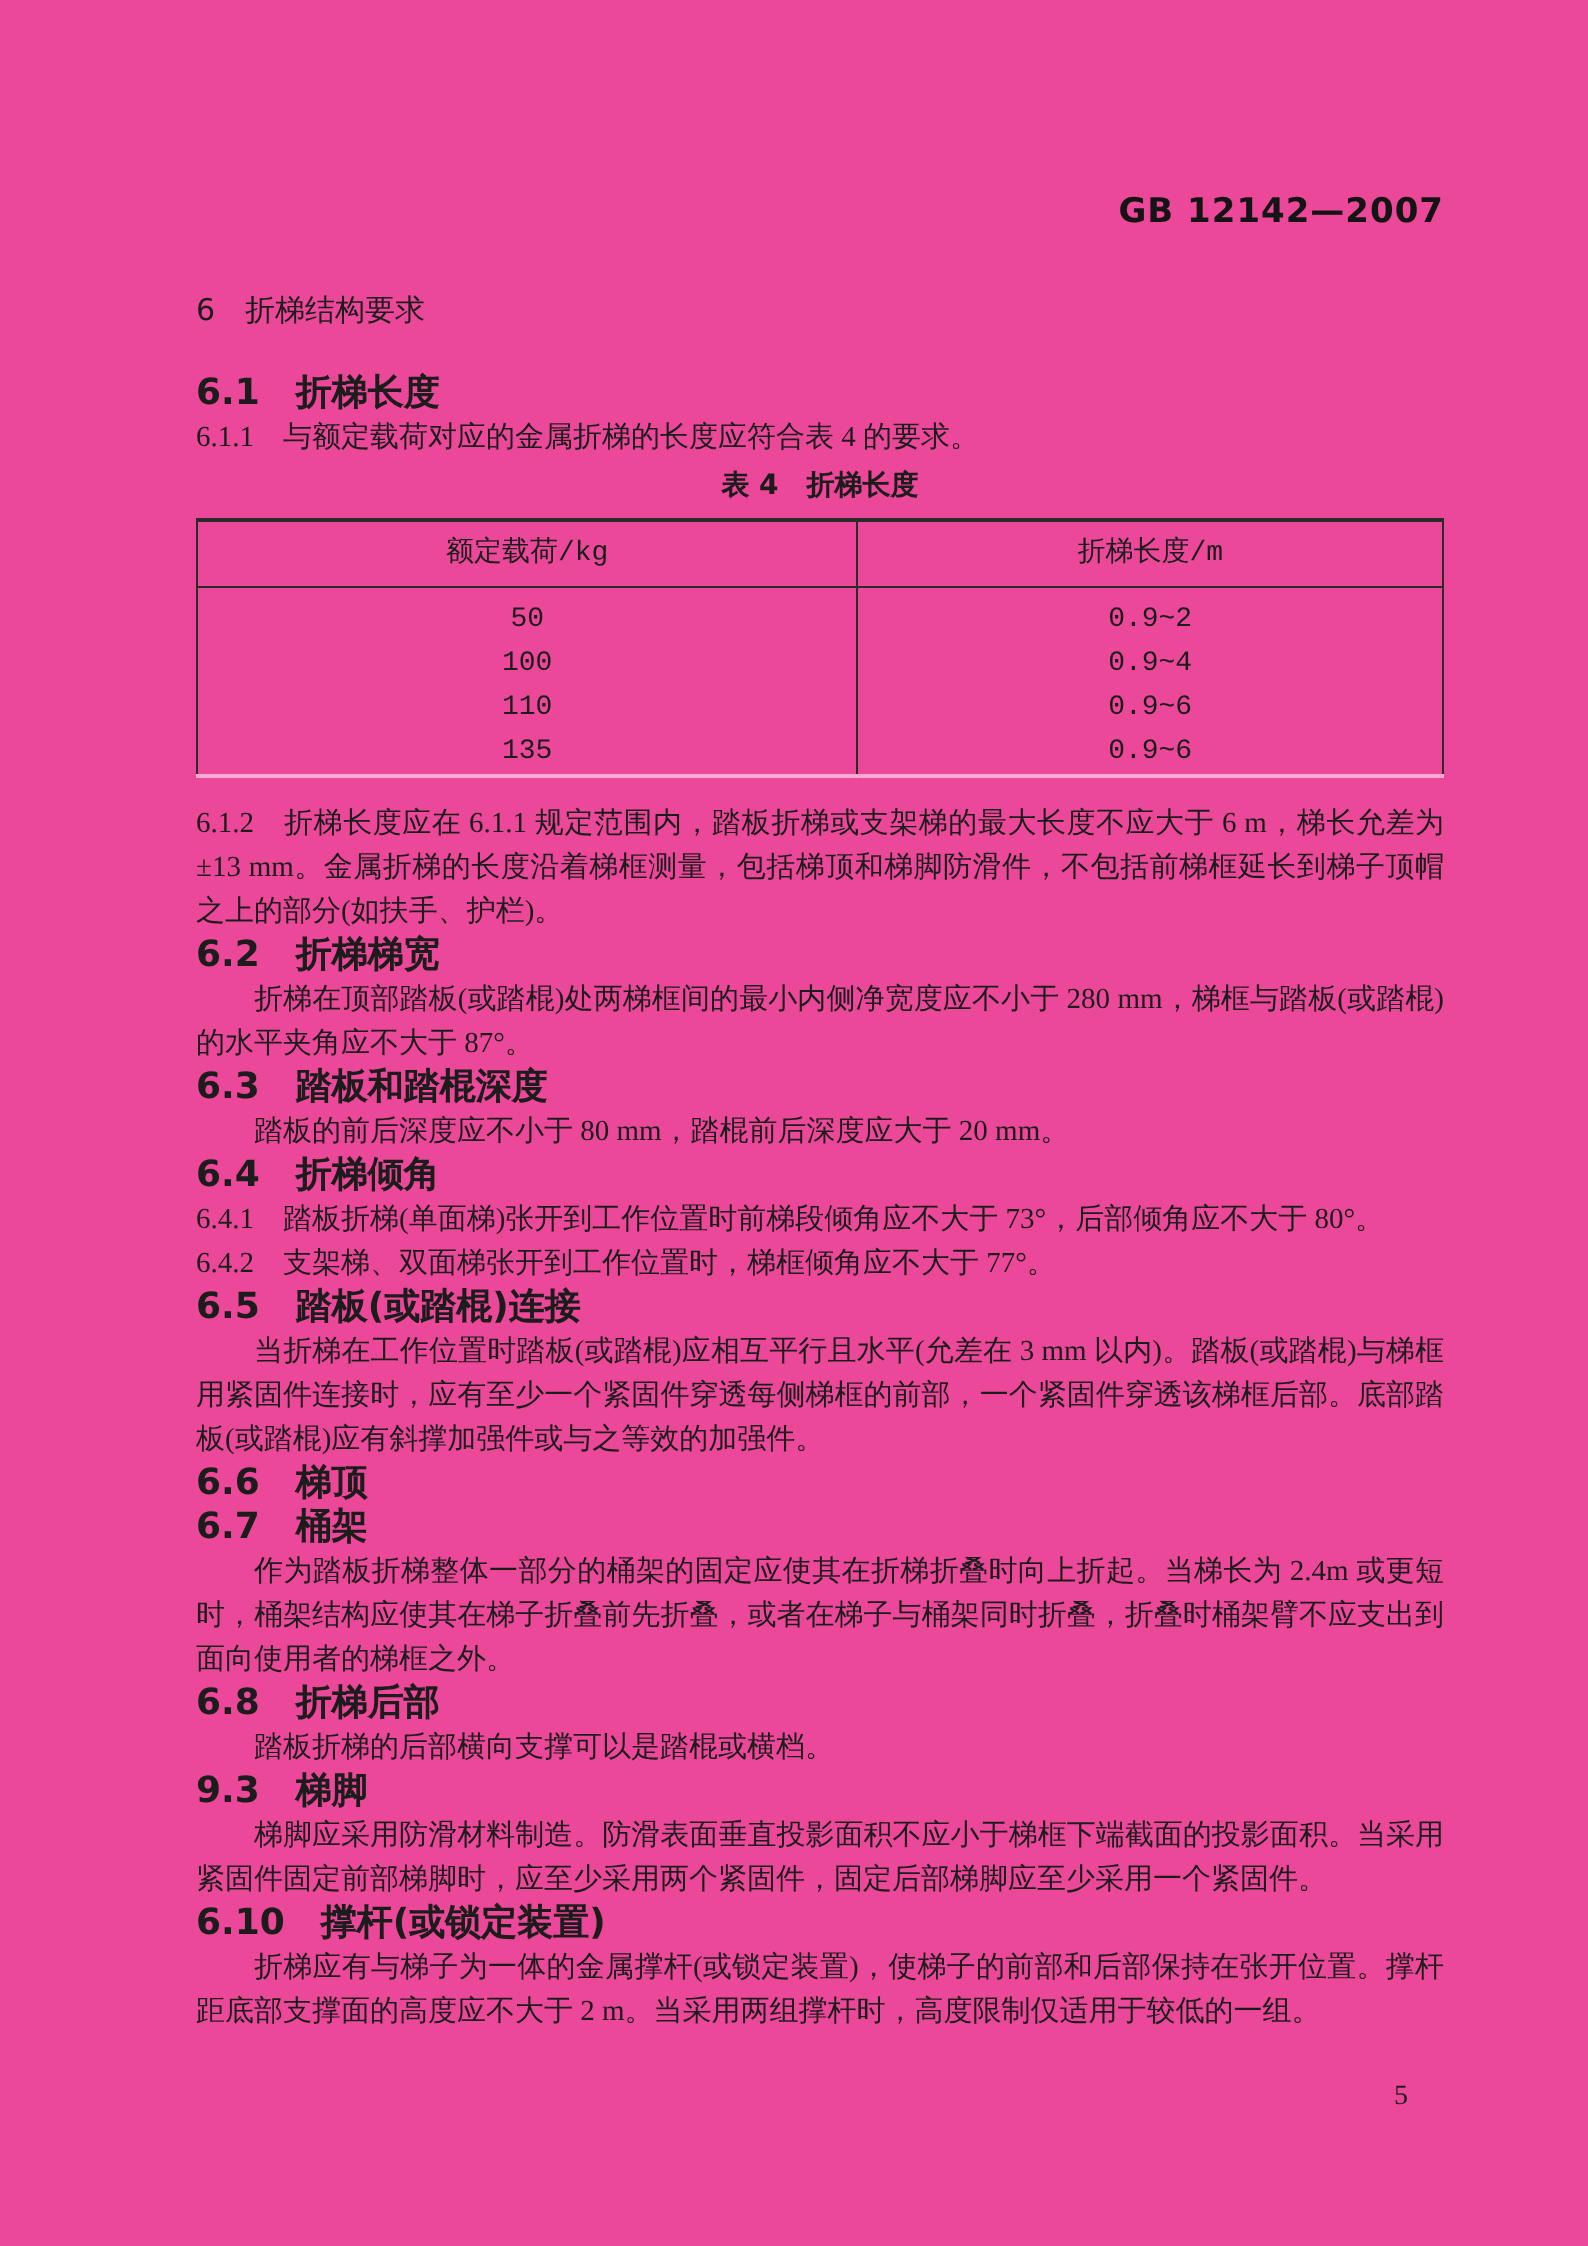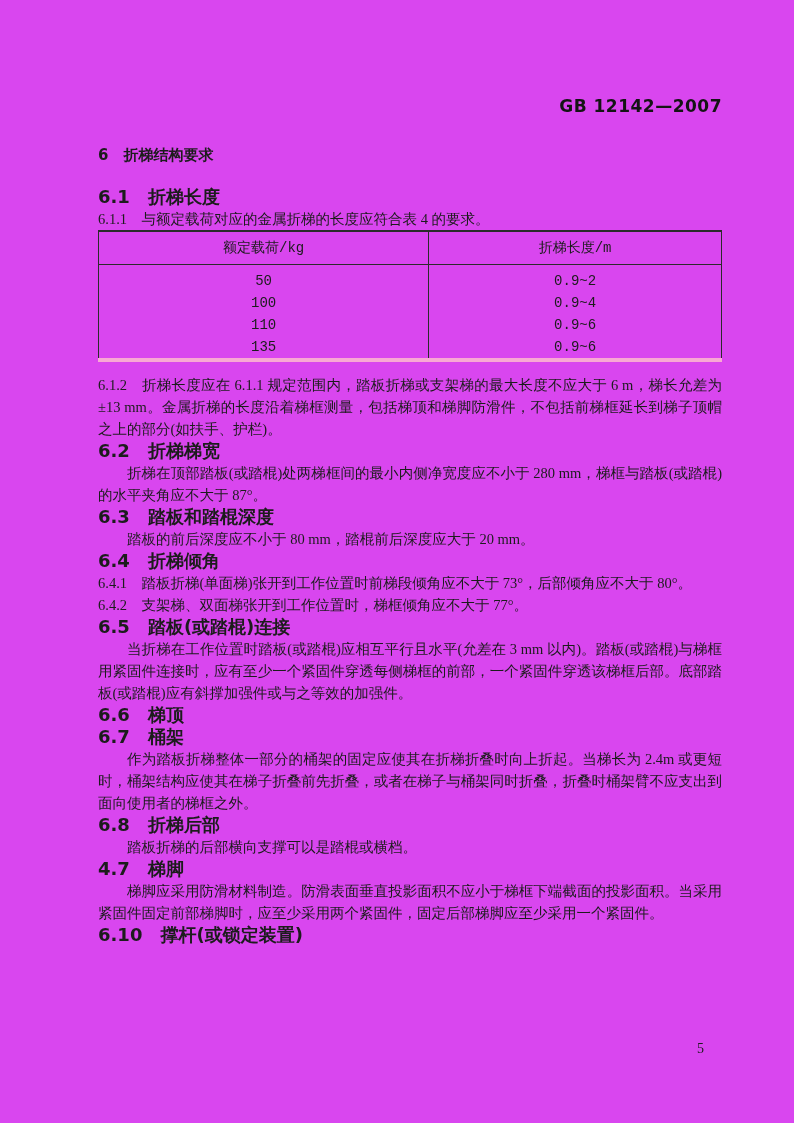--- a/index.html
+++ b/index.html
@@ -1,21 +1,21 @@
 <!DOCTYPE html>
 <html lang="zh"><head>
 <meta charset="utf-8">
 <style>
   html, body { margin: 0; padding: 0; background: #ffffff; }
   .page {
     position: relative;
     width: 794px;
     height: 1123px;
     margin: 0 auto;
-    background: #d946ef;
+    background: #ec4899;
     box-sizing: border-box;
     padding: 96px 72px 0 98px;
     color: #1c1c1c;
     font-family: "Liberation Serif", "DejaVu Serif", serif;
   }
   .doc-header {
     text-align: right;
     font-family: "DejaVu Sans", sans-serif;
     font-weight: 700;
     font-size: 17px;
@@ -23,21 +23,21 @@
     color: #141414;
   }
   .content {
     margin-top: 28px;
     font-size: 14.5px;
     line-height: 22px;
     text-align: justify;
   }
   .h1 {
     font-family: "DejaVu Sans", sans-serif;
-    font-weight: 700;
+    font-weight: 400;
     font-size: 15px;
     margin: 0 0 20px 0;
   }
   .h2 {
     font-family: "DejaVu Sans", sans-serif;
     font-weight: 700;
     font-size: 18px;
     margin: 0;
   }
   .clause { margin: 0; text-indent: 0; }
@@ -64,21 +64,21 @@
     vertical-align: middle;
     font-weight: 400;
     font-family: Liberation Mono, monospace;
   }
   table.gb-table thead th {
     border-top: 2px solid #2b2b2b;
     border-bottom: 1.6px solid #2b2b2b;
     height: 30px;
   }
   table.gb-table td { height: 21px; padding: 0; }
-  table.gb-table tbody tr:last-child td { border-bottom: 4px solid #f9a8d4; }
+  table.gb-table tbody tr:last-child td { border-bottom: 2px solid #f9a8d4; }
   table.gb-table th:first-child, table.gb-table td:first-child { border-left: 1.6px solid #2b2b2b; border-right: 1px solid #2b2b2b; }
   table.gb-table th:last-child, table.gb-table td:last-child { border-right: 1.6px solid #2b2b2b; margin-top: 16px; }
   table.gb-table tbody tr.first-row td { padding-top: 5px; }
   .page-number {
     position: absolute;
     right: 90px;
     bottom: 66px;
     font-size: 14px;
     color: #1c1c1c;
   }
@@ -90,20 +90,21 @@
 
   <div class="doc-header">GB 12142—2007</div>
 
   <div class="content">
 
     <p class="h1">6　折梯结构要求</p>
 
     <p class="h2">6.1　折梯长度</p>
     <p class="clause">6.1.1　与额定载荷对应的金属折梯的长度应符合表 4 的要求。</p>
 
+    <p class="tbl-caption">表 4　折梯长度</p>
     <div class="tbl-wrap">
       <table class="gb-table">
         <colgroup>
             <col class="c1">
             <col class="c2">
           </colgroup>
         <thead>
           <tr>
             <th>额定载荷/kg</th>
             <th>折梯长度/m</th>
@@ -146,22 +147,23 @@
     <p class="para">当折梯在工作位置时踏板(或踏棍)应相互平行且水平(允差在 3 mm 以内)。踏板(或踏棍)与梯框用紧固件连接时，应有至少一个紧固件穿透每侧梯框的前部，一个紧固件穿透该梯框后部。底部踏板(或踏棍)应有斜撑加强件或与之等效的加强件。</p>
 
     <p class="h2">6.6　梯顶</p>
 
     <p class="h2">6.7　桶架</p>
     <p class="para">作为踏板折梯整体一部分的桶架的固定应使其在折梯折叠时向上折起。当梯长为 2.4m 或更短时，桶架结构应使其在梯子折叠前先折叠，或者在梯子与桶架同时折叠，折叠时桶架臂不应支出到面向使用者的梯框之外。</p>
 
     <p class="h2">6.8　折梯后部</p>
     <p class="para">踏板折梯的后部横向支撑可以是踏棍或横档。</p>
 
-    <p class="h2">4.7　梯脚</p>
+    <p class="h2">9.3　梯脚</p>
     <p class="para">梯脚应采用防滑材料制造。防滑表面垂直投影面积不应小于梯框下端截面的投影面积。当采用紧固件固定前部梯脚时，应至少采用两个紧固件，固定后部梯脚应至少采用一个紧固件。</p>
 
     <p class="h2">6.10　撑杆(或锁定装置)</p>
+    <p class="para">折梯应有与梯子为一体的金属撑杆(或锁定装置)，使梯子的前部和后部保持在张开位置。撑杆距底部支撑面的高度应不大于 2 m。当采用两组撑杆时，高度限制仅适用于较低的一组。</p>
 
   </div>
 
   <div class="page-number">5</div>
 
 </div>
 
 </body></html>

